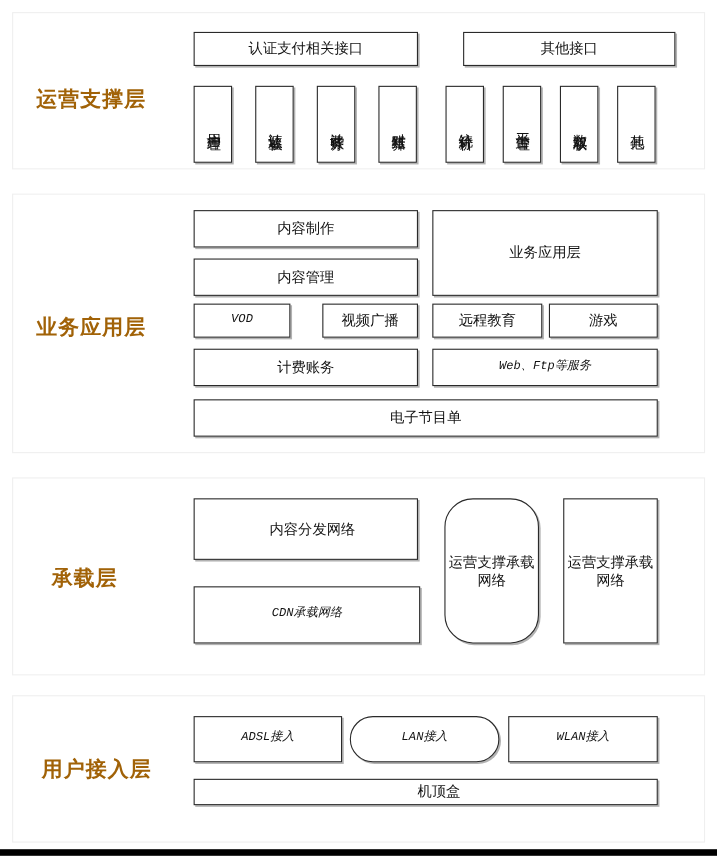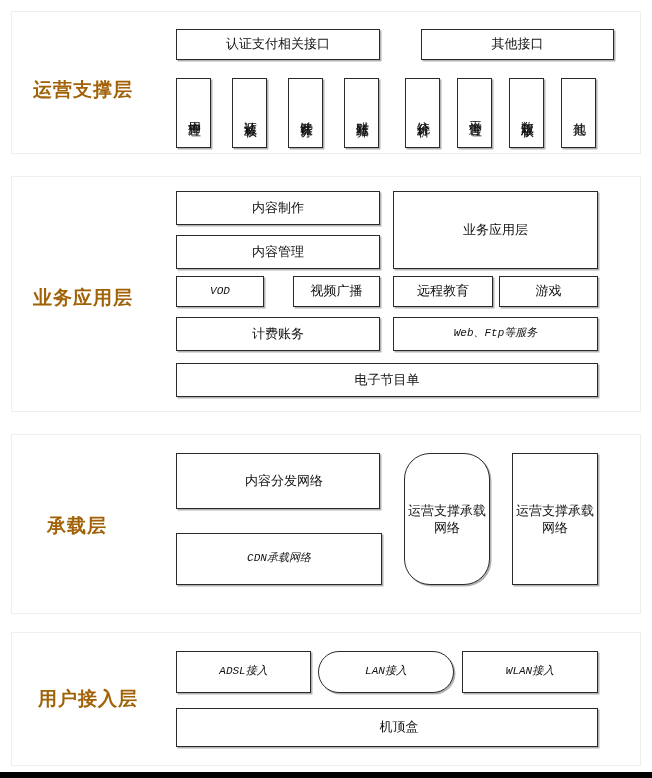--- a/index.html
+++ b/index.html
@@ -149,18 +149,18 @@
   <div class="layer-panel" style="left:11px; top:632px; width:630px; height:134px;">
 
     <div class="layer-title" style="left:26px; top:53px;">用户接入层</div>
 
     <div class="bx mono" style="left:164px; top:18px; width:135px; height:42px;">ADSL接入</div>
 
     <div class="bx mono" style="left:306px; top:18px; width:136px; height:42px;border-radius:21px;">LAN接入</div>
 
     <div class="bx mono" style="left:450px; top:18px; width:136px; height:42px;">WLAN接入</div>
 
-    <div class="bx" style="left:164px; top:75px; width:422px; height:39px;padding-left:24px;">机顶盒</div>
+    <div class="bx" style="left:164px; top:75px; width:422px; height:24px;padding-left:24px;">机顶盒</div>
   </div>
 
   <div class="bottom-bar"></div>
 
 </div>
 
 </body></html>

